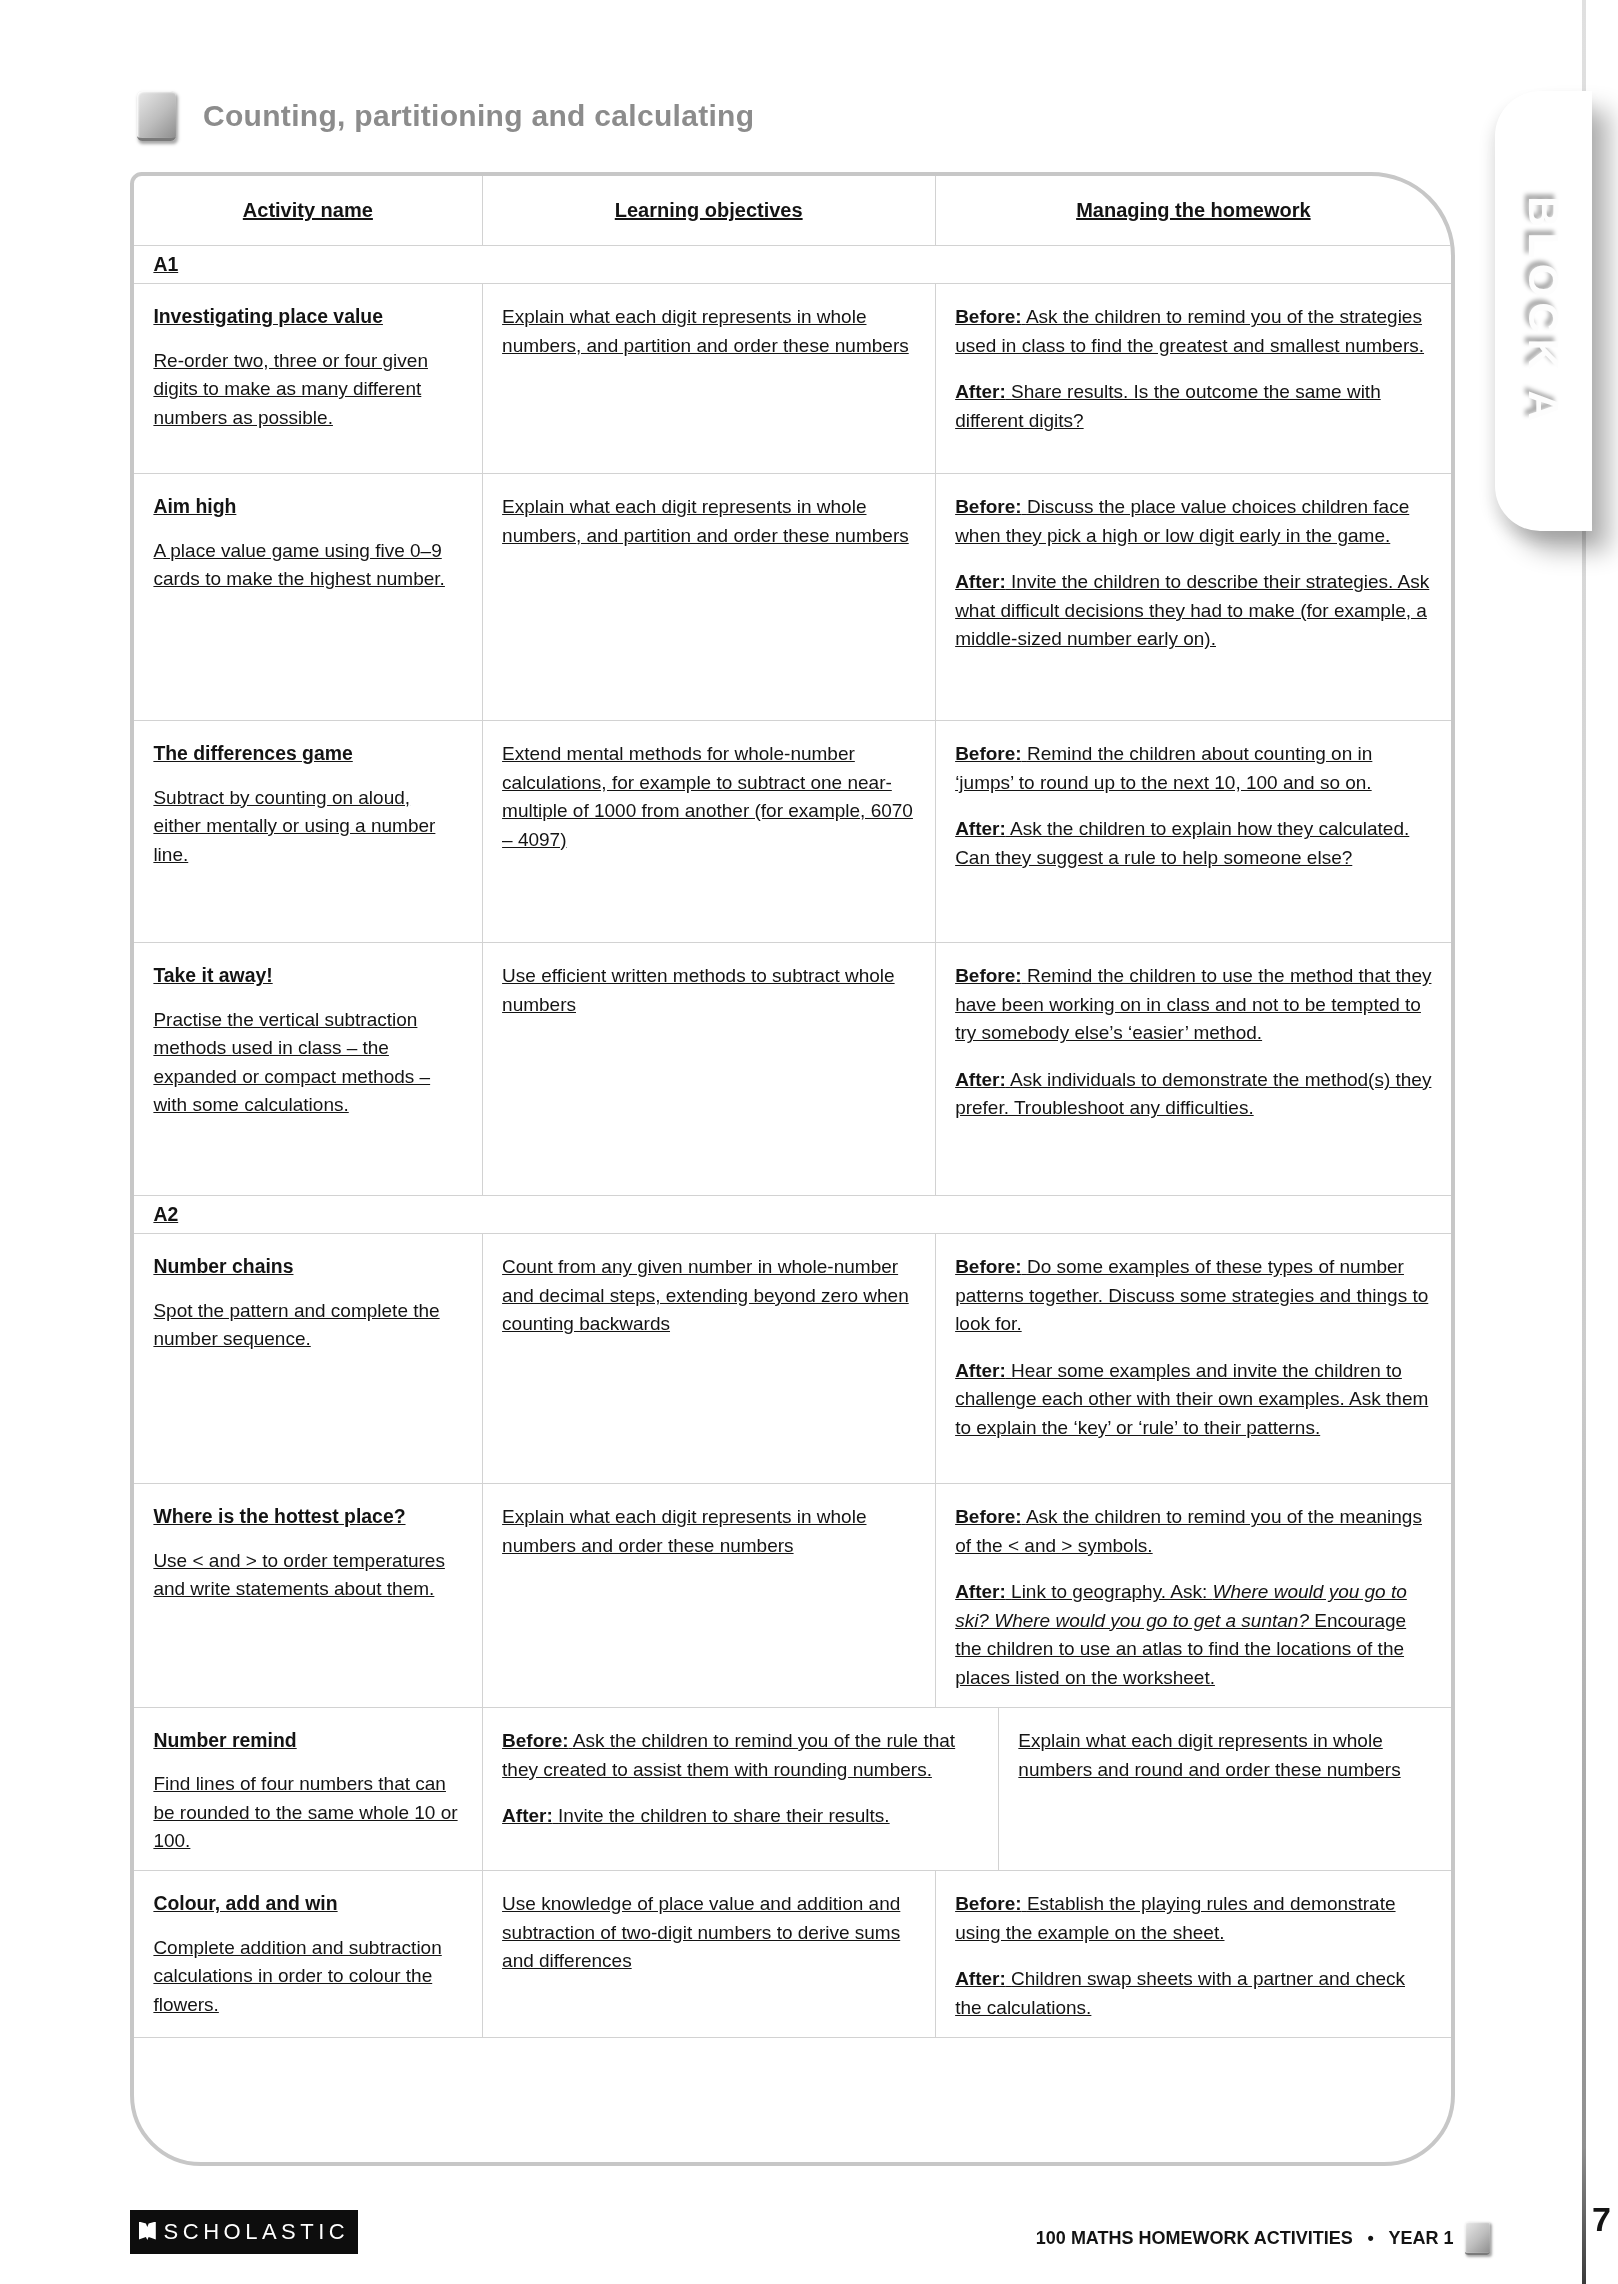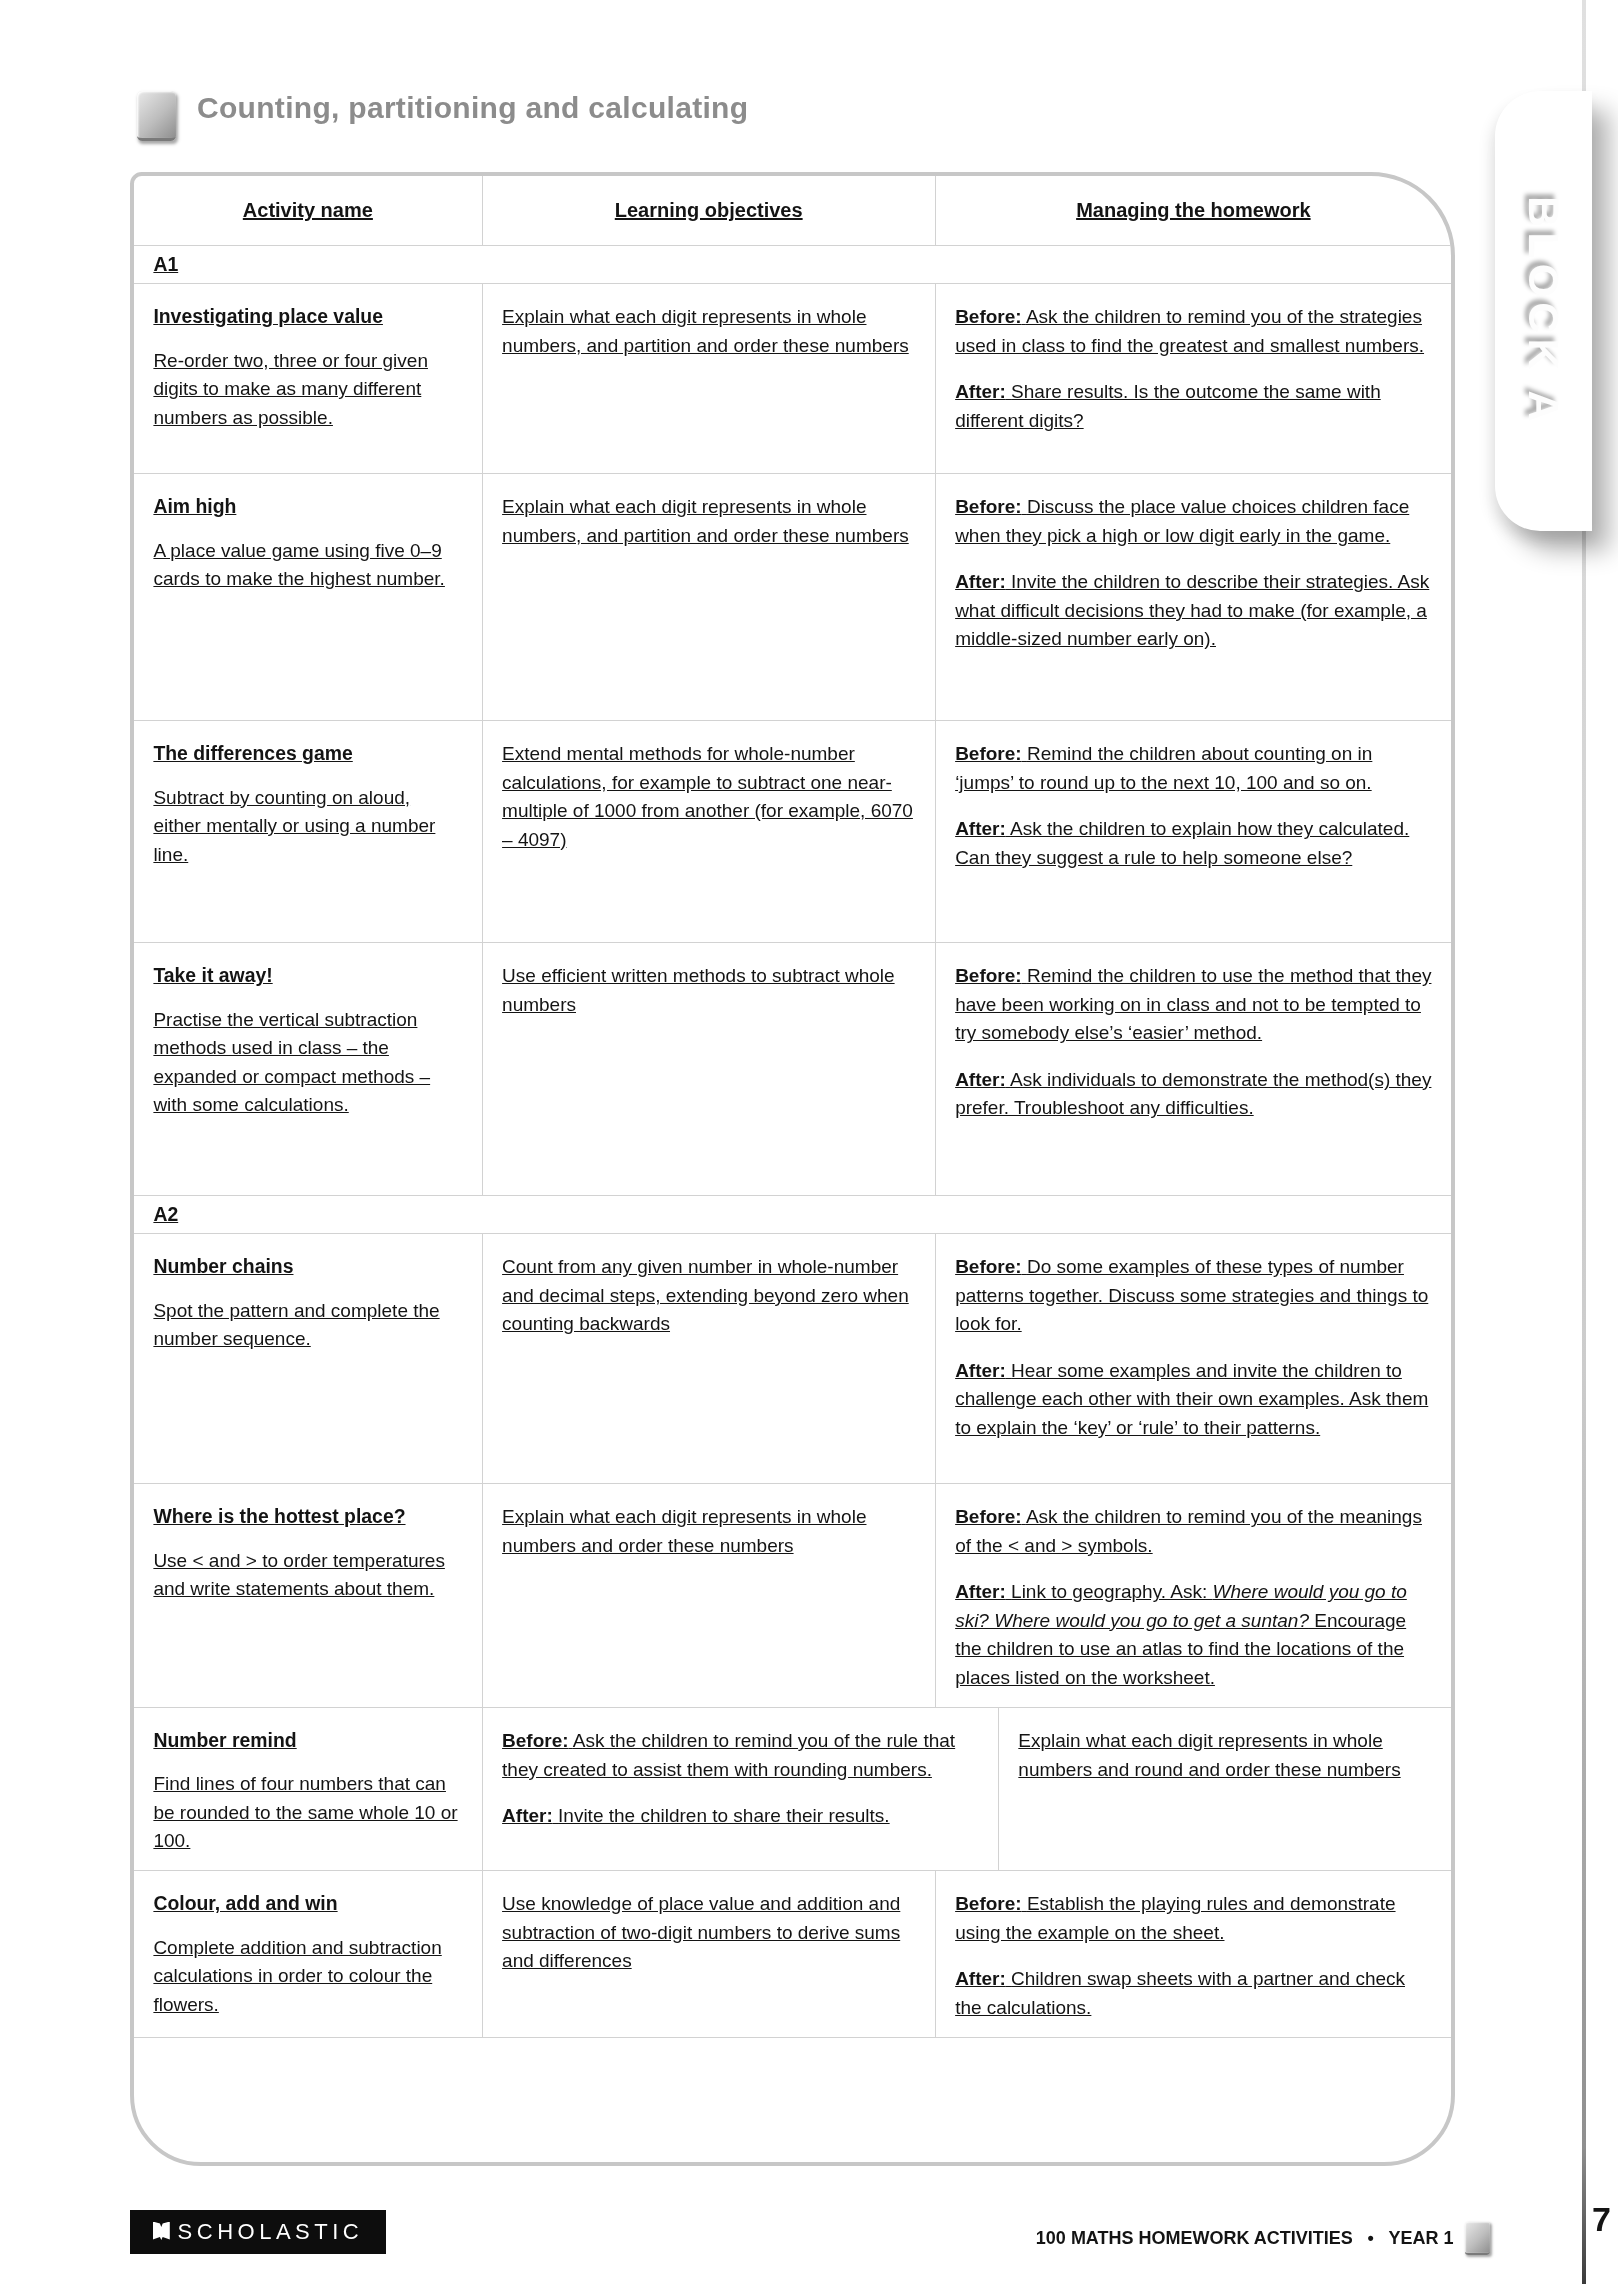--- a/index.html
+++ b/index.html
@@ -18,21 +18,21 @@
     background:#ffffff;border-radius:45px 0 0 45px;
     box-shadow:17px 19.4px 24.6px rgba(0,0,0,0.30), -3.9px 9px 14.3px rgba(0,0,0,0.10);
     display:flex;align-items:center;justify-content:center;
   }
   .block-tab span{
     writing-mode:vertical-rl;text-orientation:sideways;
     font-size:43px;font-weight:bold;letter-spacing:5.2px;color:#fdfdfd;
     text-shadow:-4.5px 4.5px 4.5px #a8a8a8;white-space:nowrap;
   }
   
-  .doc-header{position:absolute;left:137px;top:91px;display:flex;gap:21px;}
+  .doc-header{position:absolute;left:137px;top:91px;display:flex;align-items:center;gap:27px;}
   .mini-book{
     width:39px;height:47px;border-radius:5.2px;
     background:linear-gradient(135deg,#e9e9e9 0%,#bdbdbd 55%,#8e8e8e 100%);
     box-shadow:inset 1.3px 1.3px 1.9px #ffffff, 1.9px 2.6px 3.2px rgba(0,0,0,0.35);
     border-bottom:3.9px solid #7a7a7a;
   }
   .doc-title{font-size:30px;font-weight:bold;color:#8c8c8c;letter-spacing:0.3px;}
   
   .table{
     position:absolute;left:130px;top:172px;width:1325px;height:1994px;
@@ -53,21 +53,21 @@
   }
   .trow{border-top:1.9px solid #d2d2d2;display:flex;align-items:stretch;box-sizing:border-box;}
   .cell{box-sizing:border-box;padding:19.4px 19.4px 14.3px 19.4px;font-size:19px;line-height:1.5;}
   .cell h3{margin:0 0 17px 0;font-size:19.4px;line-height:1.35;font-weight:bold;}
   .cell p{margin:0;}
   .cell p + p{margin-top:18px;}
   .cell em{font-style:italic;}
   .filler{flex:1;border-top:1.9px solid #d2d2d2;}
   
   .footer-logo{
-    position:absolute;left:130px;top:2210px;width:256px;height:44px;background:#0d0d0d;
+    position:absolute;left:130px;top:2210px;width:228px;height:44px;background:#0d0d0d;
     display:flex;align-items:center;justify-content:center;gap:7.8px;
   }
   .logo-book{
     width:17px;height:21px;background:#ffffff;
     clip-path:polygon(0 0,42% 10%,50% 26%,58% 10%,100% 0,100% 86%,58% 74%,50% 88%,42% 74%,0 86%);
   }
   .footer-logo span{color:#ffffff;font-size:22px;letter-spacing:4.5px;font-weight:500;}
   .footer-meta{
     position:absolute;top:2222px;left:939px;width:551px;
     display:flex;align-items:center;justify-content:flex-end;gap:12px;

